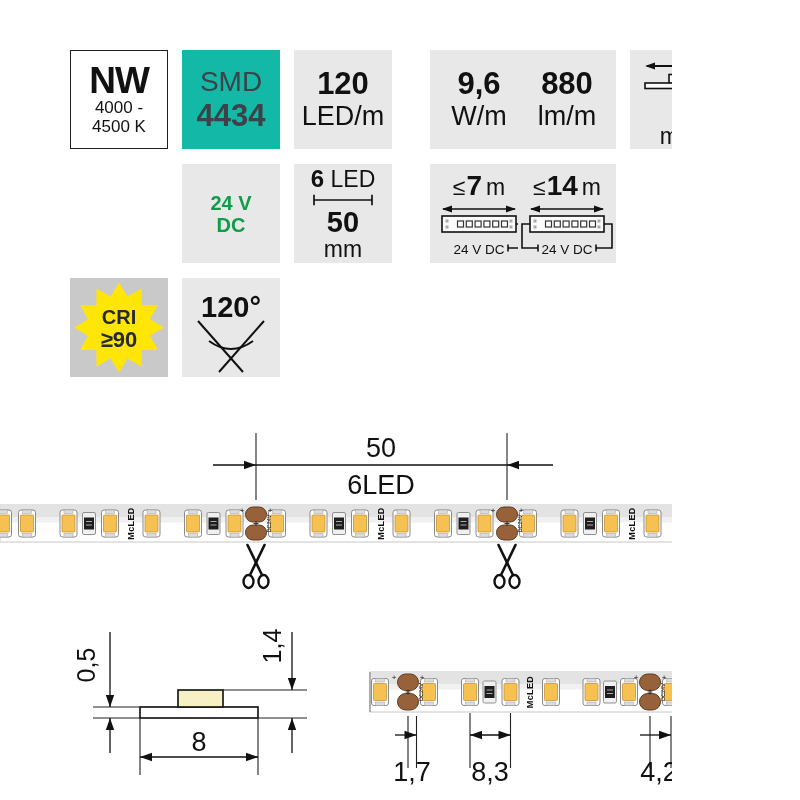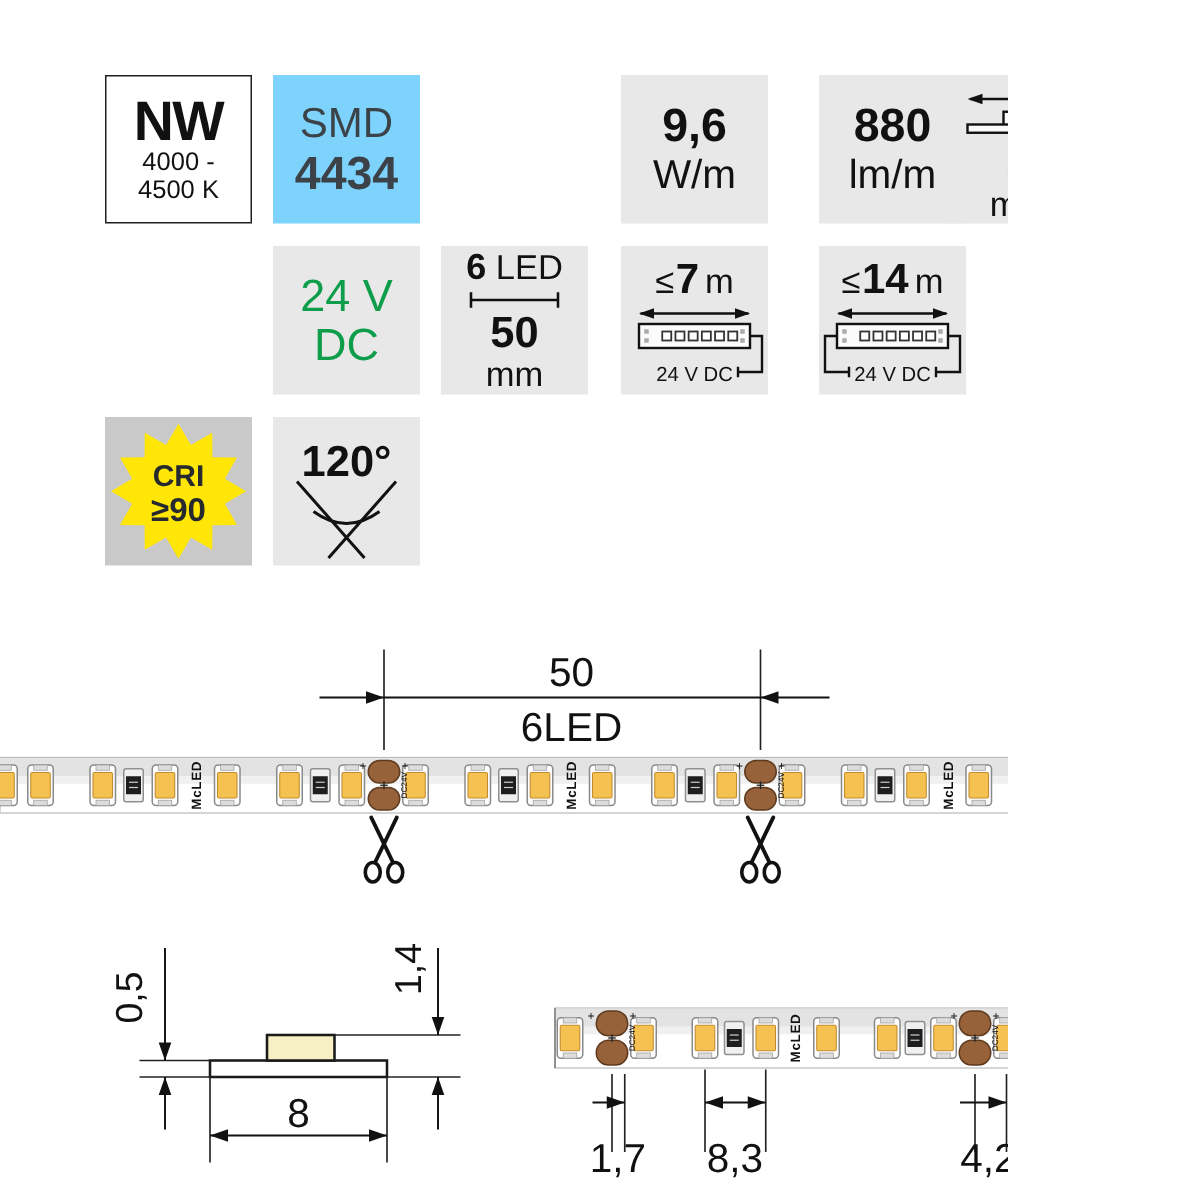--- a/index.html
+++ b/index.html
@@ -3,33 +3,33 @@
 <meta charset="utf-8">
 <style>
   html,body{margin:0;padding:0;background:#fff;}
   .sheet{position:relative;width:672px;height:800px;background:#fff;overflow:hidden;
          font-family:"Liberation Sans",sans-serif;color:#111;}
   
   .tile{position:absolute;width:98px;height:99px;box-sizing:border-box;background:#e8e8e8;
         display:flex;flex-direction:column;align-items:center;justify-content:center;text-align:center;}
   .tile.white{background:#fff;border:1.6px solid #1f1f1f;}
   .tile.dark{background:#c9c9c9;}
-  .tile.green{background:#7dd3fc;}
-  .c1{left:70px}.c2{left:182px}.c3{left:294px}.c4{left:414px}.c5{left:546px}.c6{left:630px}
+  .tile.green{background:#14b8a6;}
+  .c1{left:70px}.c2{left:182px}.c3{left:294px}.c4{left:430px}.c5{left:518px}.c6{left:630px}
   .r1{top:50px}.r2{top:164px}.r3{top:278px}
   .cct-code{font-size:37px;font-weight:bold;line-height:1.0;letter-spacing:-1px;}
   .cct-range{font-size:17px;line-height:1.1;}
   .chip-type{font-size:28px;color:#3b4248;line-height:1.15;}
   .chip-size{font-size:31px;font-weight:bold;color:#3b4248;line-height:1.1;}
   .val{font-size:31px;font-weight:bold;line-height:1.1;}
   .unit{font-size:27px;line-height:1.15;}
   .val-sm{font-size:29px;font-weight:bold;line-height:1.0;}
   .unit-sm{font-size:23px;line-height:1.0;}
   .ip-line{font-size:33px;font-weight:bold;color:#2eb6a5;line-height:1.05;}
-  .v-line{font-size:30px;font-weight:normal;color:#0e9d4a;line-height:1.1;}
+  .v-line{font-size:20px;font-weight:bold;color:#0e9d4a;line-height:1.1;}
   .cutrow{font-size:23px;line-height:1.05;}
   .cut-n{font-weight:bold;font-size:24px;}
   .cut-50{font-size:29px;font-weight:bold;line-height:1.0;}
   .cut-mm{font-size:23px;line-height:0.95;}
   .gap2>*{margin:1px 0;}
   
   svg text{font-family:"Liberation Sans",sans-serif;fill:#111;}
   .run-t{font-size:23px;}
   .run-le{font-size:23px;}
   .run-big{font-size:28px;font-weight:bold;}
@@ -57,20 +57,24 @@
     <div class="cct-code">NW</div>
     <div class="cct-range">4000 -</div>
     <div class="cct-range">4500 K</div>
   </div>
 
   <div class="tile green r1 c2">
     <div class="chip-type">SMD</div>
     <div class="chip-size">4434</div>
   </div>
 
+  <div class="tile r1 c3">
+    <div class="val">120</div>
+    <div class="unit">LED/m</div>
+  </div>
 
   <div class="tile r1 c4">
     <div class="val">9,6</div>
     <div class="unit">W/m</div>
   </div>
 
   <div class="tile r1 c5">
     <div class="val">880</div>
     <div class="unit">lm/m</div>
   </div>

